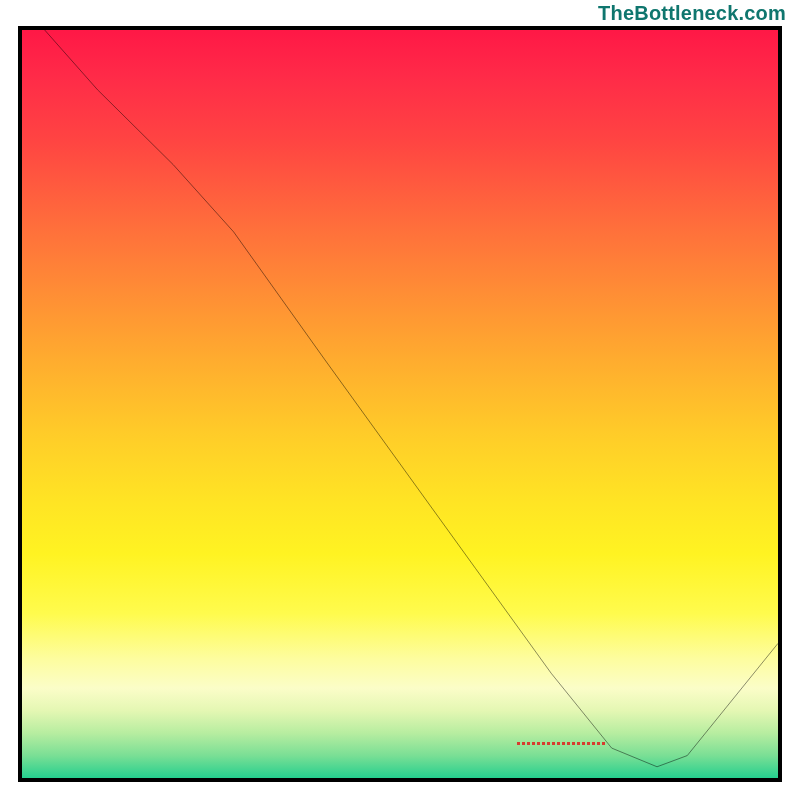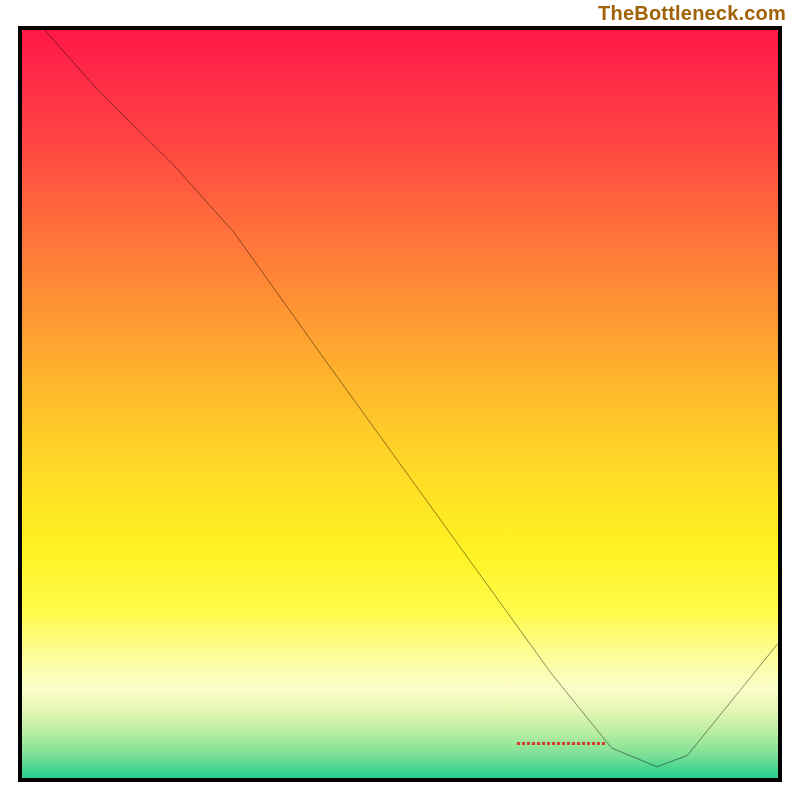--- a/index.html
+++ b/index.html
@@ -10,21 +10,21 @@
     font-family: Arial, Helvetica, sans-serif;
     position: relative;
     overflow: hidden;
   }
   .watermark {
     position: absolute;
     top: 2px;
     right: 14px;
     font-size: 20px;
     font-weight: 600;
-    color: #a16207;
+    color: #0f766e;
     letter-spacing: 0.2px;
   }
   .plot-area {
     position: absolute;
     left: 18px;
     top: 26px;
     width: 764px;
     height: 756px;
     border: 4px solid #000;
     border-top: none;

